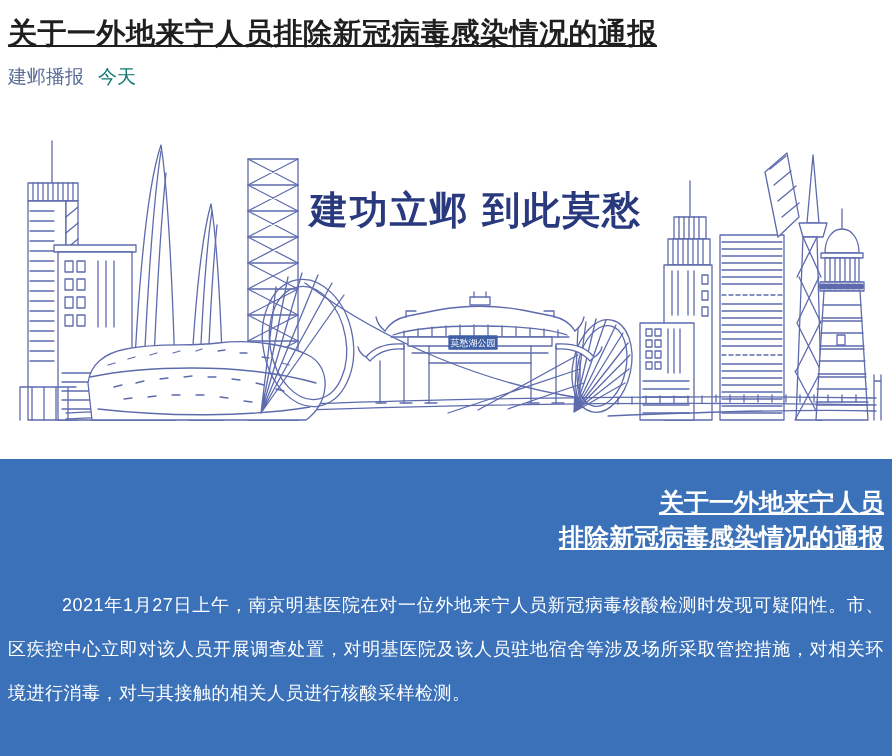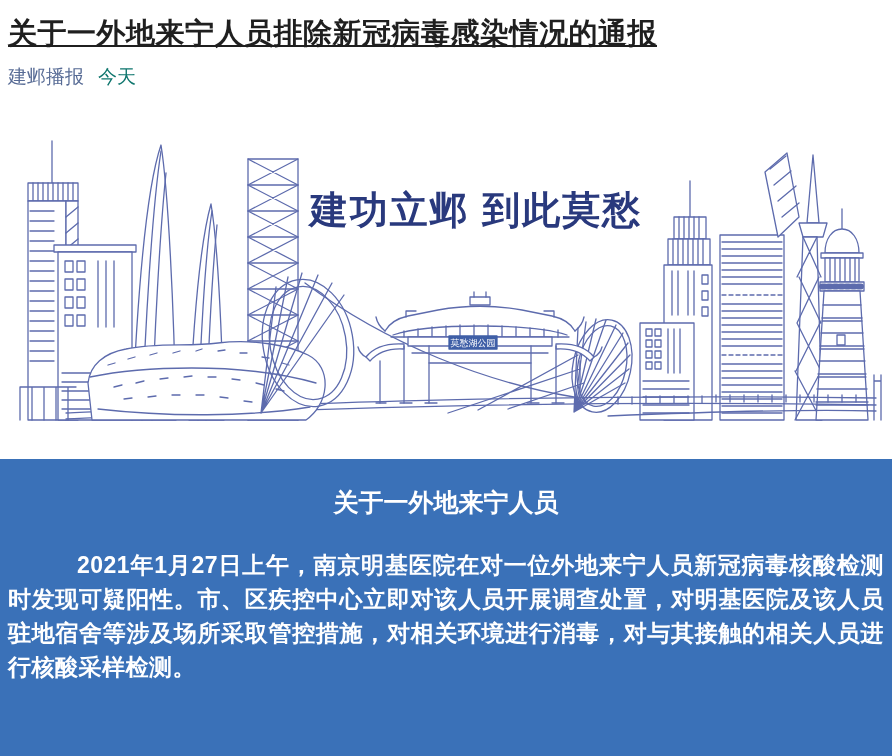--- a/index.html
+++ b/index.html
@@ -15,24 +15,24 @@
   }
   .byline{display:flex;align-items:flex-start;margin-top:13px;font-size:19px;line-height:24px;}
   .account{color:#576b95;cursor:pointer;}
   .date{color:#0f766e;margin-left:14px;}
   .banner{margin-top:36px;width:876px;height:300px;}
   .banner svg{display:block;}
   .notice{
     margin:34px -8px 0;background:#3a71b8;color:#ffffff;
     padding:26px 8px 30px;box-sizing:border-box;min-height:340px;
   }
-  .notice-title{font-size:25px;font-weight:700;line-height:35px;text-align:center;margin:0;}
+  .notice-title{font-size:25px;font-weight:700;line-height:35px;text-align:right;margin:0;text-decoration:underline;}
   .notice-body{
-    margin:28px 0 0;font-size:23px;line-height:34px;text-indent:3em;
-    text-align:justify;letter-spacing:0.5px;font-weight:bold;
+    margin:28px 0 0;font-size:18px;line-height:44px;text-indent:3em;
+    text-align:justify;letter-spacing:0.5px;
   }
 </style>
 </head>
 <body>
 
 <div class="article">
 
   <h1 class="article-title">关于一外地来宁人员排除新冠病毒感染情况的通报</h1>
 
   <div class="byline">
@@ -176,17 +176,18 @@
         <text x="465" y="221" font-size="9" fill="#ffffff" stroke="none" text-anchor="middle" font-family="Liberation Sans, DejaVu Sans, sans-serif">莫愁湖公园</text>
 
         <text x="468" y="98" font-size="38" font-weight="bold" fill="#29397d" stroke="none" text-anchor="middle" letter-spacing="2" font-family="Liberation Sans, DejaVu Sans, sans-serif">建功立邺 到此莫愁</text>
       </g>
     </svg>
   </div>
 
   <section class="notice">
     <h2 class="notice-title">
       <div>关于一外地来宁人员</div>
+      <div>排除新冠病毒感染情况的通报</div>
     </h2>
     <p class="notice-body">2021年1月27日上午，南京明基医院在对一位外地来宁人员新冠病毒核酸检测时发现可疑阳性。市、区疾控中心立即对该人员开展调查处置，对明基医院及该人员驻地宿舍等涉及场所采取管控措施，对相关环境进行消毒，对与其接触的相关人员进行核酸采样检测。</p>
   </section>
 
 </div>
 
 </body></html>

